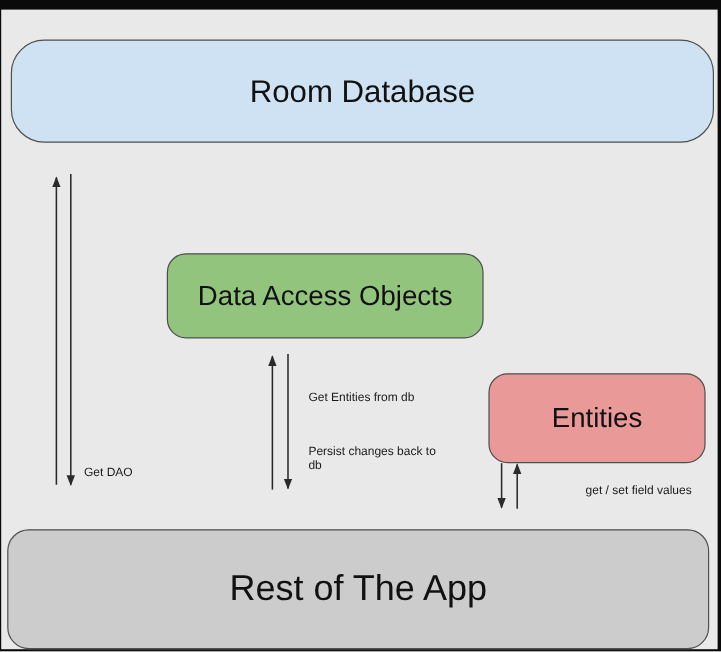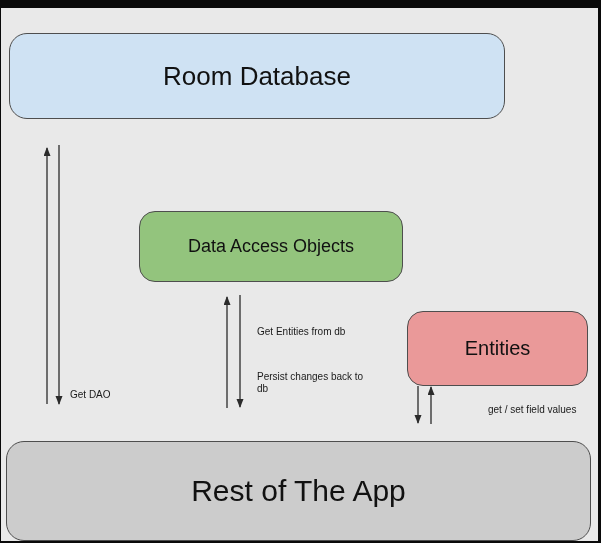--- a/index.html
+++ b/index.html
@@ -20,23 +20,23 @@
   }
   .node {
     position: absolute;
     border: 1.6px solid #4e4e4e;
     display: flex;
     align-items: center;
     justify-content: center;
     color: #111;
     text-align: center;
   }
-  #node-room      { left: 8px;   top: 25px;  width: 496px; height: 86px;  border-radius: 18px; font-size: 26px; }
-  #node-dao       { left: 138px; top: 203px; width: 264px; height: 71px;  border-radius: 16px; font-size: 18px; }
-  #node-entities  { left: 406px; top: 303px; width: 181px; height: 75px;  border-radius: 16px; font-size: 20px; text-align: right; }
+  #node-room      { left: 8px;   top: 25px;  width: 586px; height: 86px;  border-radius: 28px; font-size: 26px; }
+  #node-dao       { left: 138px; top: 203px; width: 264px; height: 71px;  border-radius: 16px; font-size: 23px; }
+  #node-entities  { left: 406px; top: 303px; width: 181px; height: 75px;  border-radius: 16px; font-size: 23px; text-align: right; }
   #node-rest      { left: 5px;   top: 433px; width: 585px; height: 100px; border-radius: 18px; font-size: 30px; }
   .edge-label {
     position: absolute;
     font-size: 10px;
     line-height: 1.15;
     color: #1a1a1a;
     white-space: nowrap;
   }
   #label-get-dao        { left: 69px;  top: 381px; text-align: center; }
   #label-get-entities   { left: 256px; top: 318px; }

